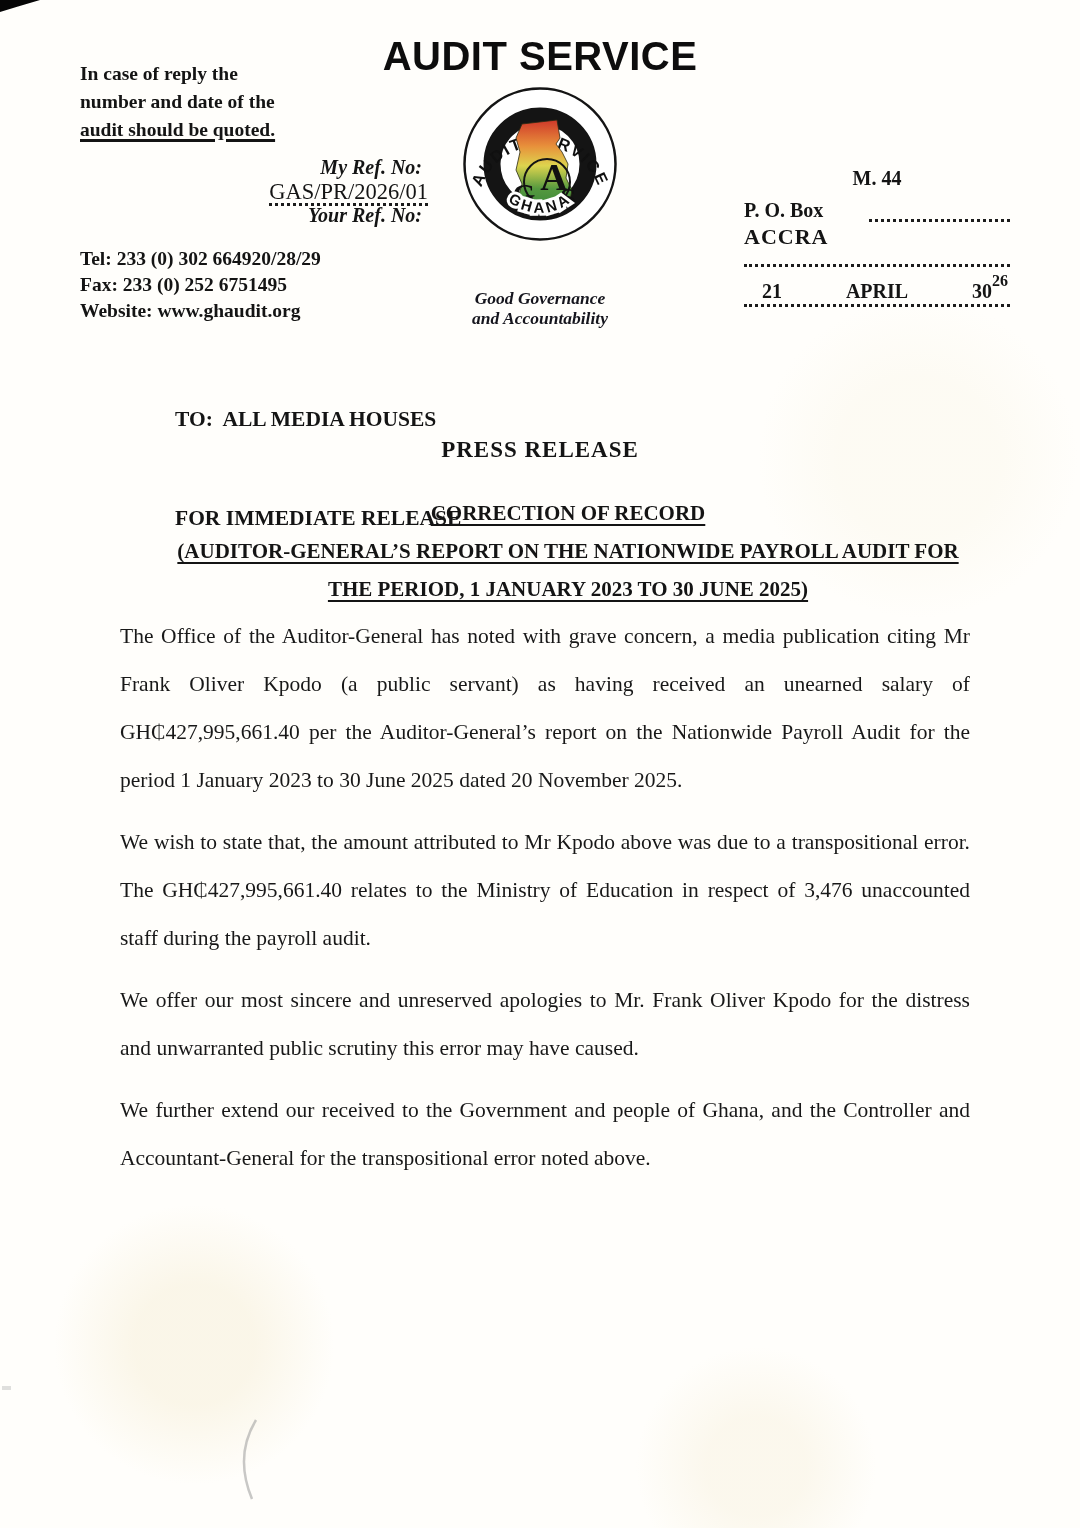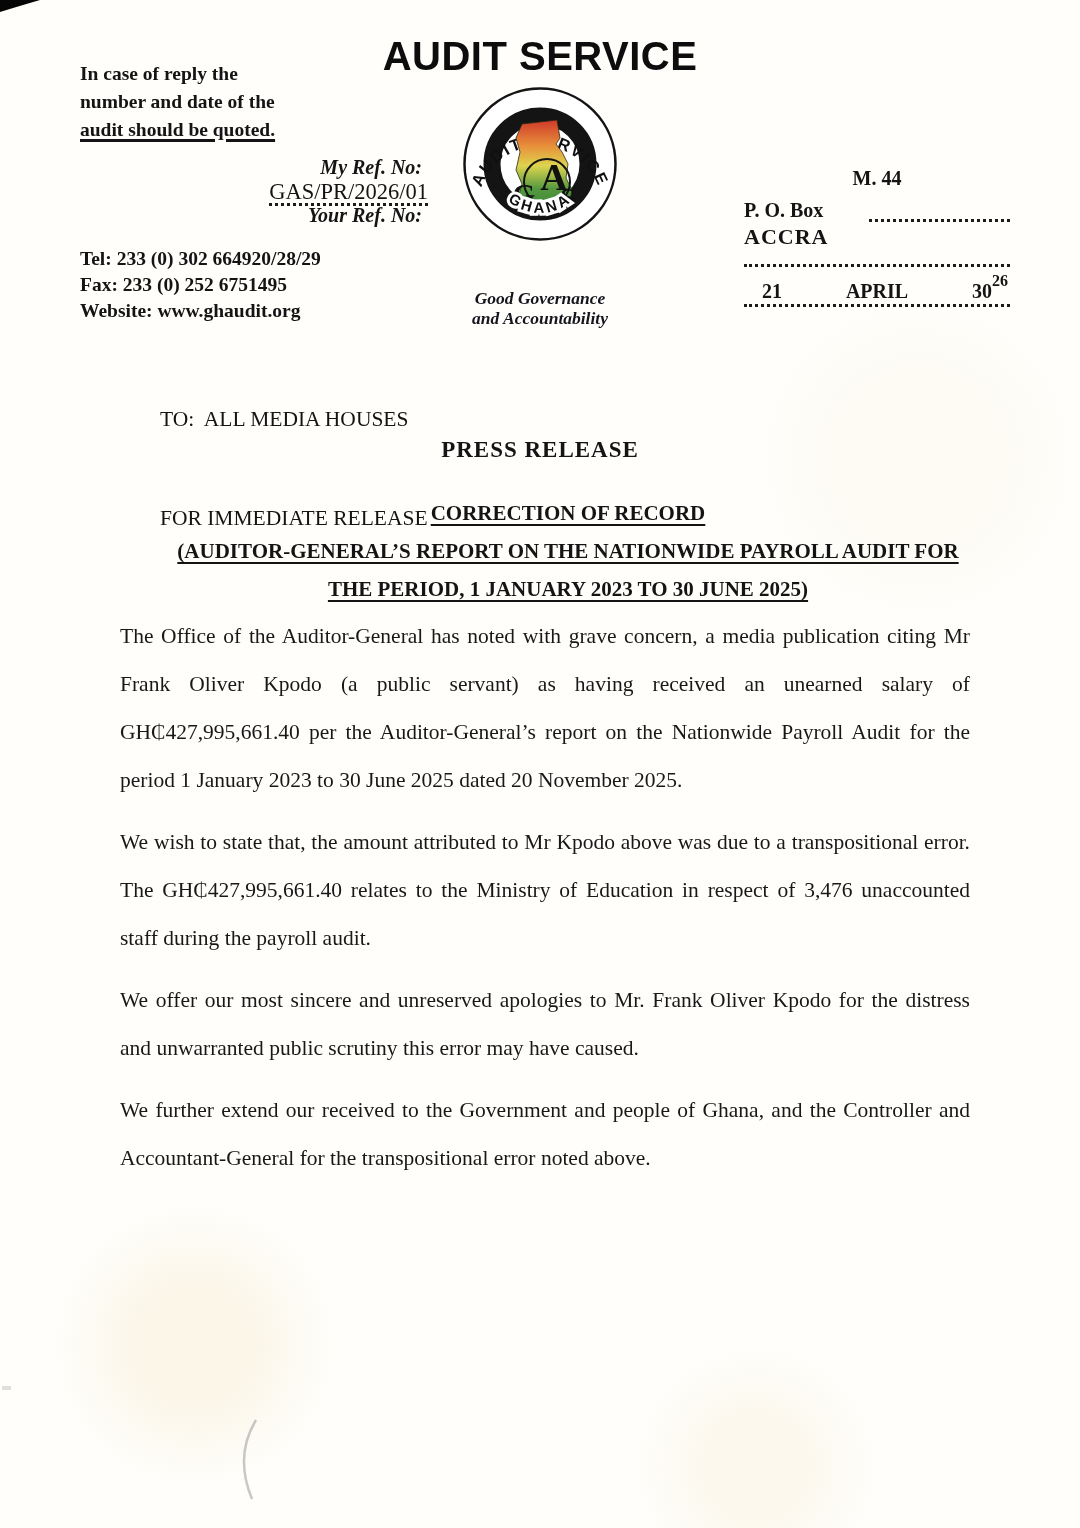--- a/index.html
+++ b/index.html
@@ -31,21 +31,21 @@
   .address{top:166px;left:744px;width:266px;font-weight:700;font-size:20px;}
   .addr-r1{height:26px;text-align:center;line-height:24px;}
   .addr-r2{height:30px;display:flex;align-items:flex-end;gap:42px;}
   .addr-r2 .lbl{white-space:nowrap;padding-right:4px;}
   .addr-r2 .dots{flex:1;border-bottom:3px dotted #1b1b1b;height:20px;}
   .addr-r3{height:32px;text-align:left;font-size:22px;line-height:30px;letter-spacing:1px;}
   .addr-r4{height:10px;border-bottom:3px dotted #1b1b1b;}
   .addr-r5{height:36px;display:flex;justify-content:space-between;align-items:flex-end;
     border-bottom:3px dotted #1b1b1b;padding:0 2px 1px 18px;}
   .addr-r5 .yr sup{font-size:.8em;position:relative;top:-4px;}
-  .recipient{top:337px;left:160px;font-weight:400;font-size:21.5px;line-height:33px;white-space:pre-wrap;}
+  .recipient{top:337px;left:175px;font-weight:700;font-size:21.5px;line-height:33px;white-space:pre-wrap;}
   .press{top:437px;left:0;width:100%;text-align:center;font-weight:700;font-size:23px;letter-spacing:1px;}
   .subject{top:494px;left:0;width:100%;text-align:center;font-weight:700;font-size:21px;line-height:38px;padding-left:28px;}
   .subject div{text-decoration:underline;text-decoration-thickness:2px;text-underline-offset:4px;}
   .bodytext{top:612px;left:120px;width:850px;font-size:21.5px;line-height:48px;
     text-align:justify;color:#181818;}
   .bodytext p{margin:0 0 14px 0;}
   .pen-mark{top:1415px;left:228px;}
   .smudge{top:1386px;left:2px;width:9px;height:4px;background:#c9c9c9;opacity:.6;}
 </style>
 </head>

